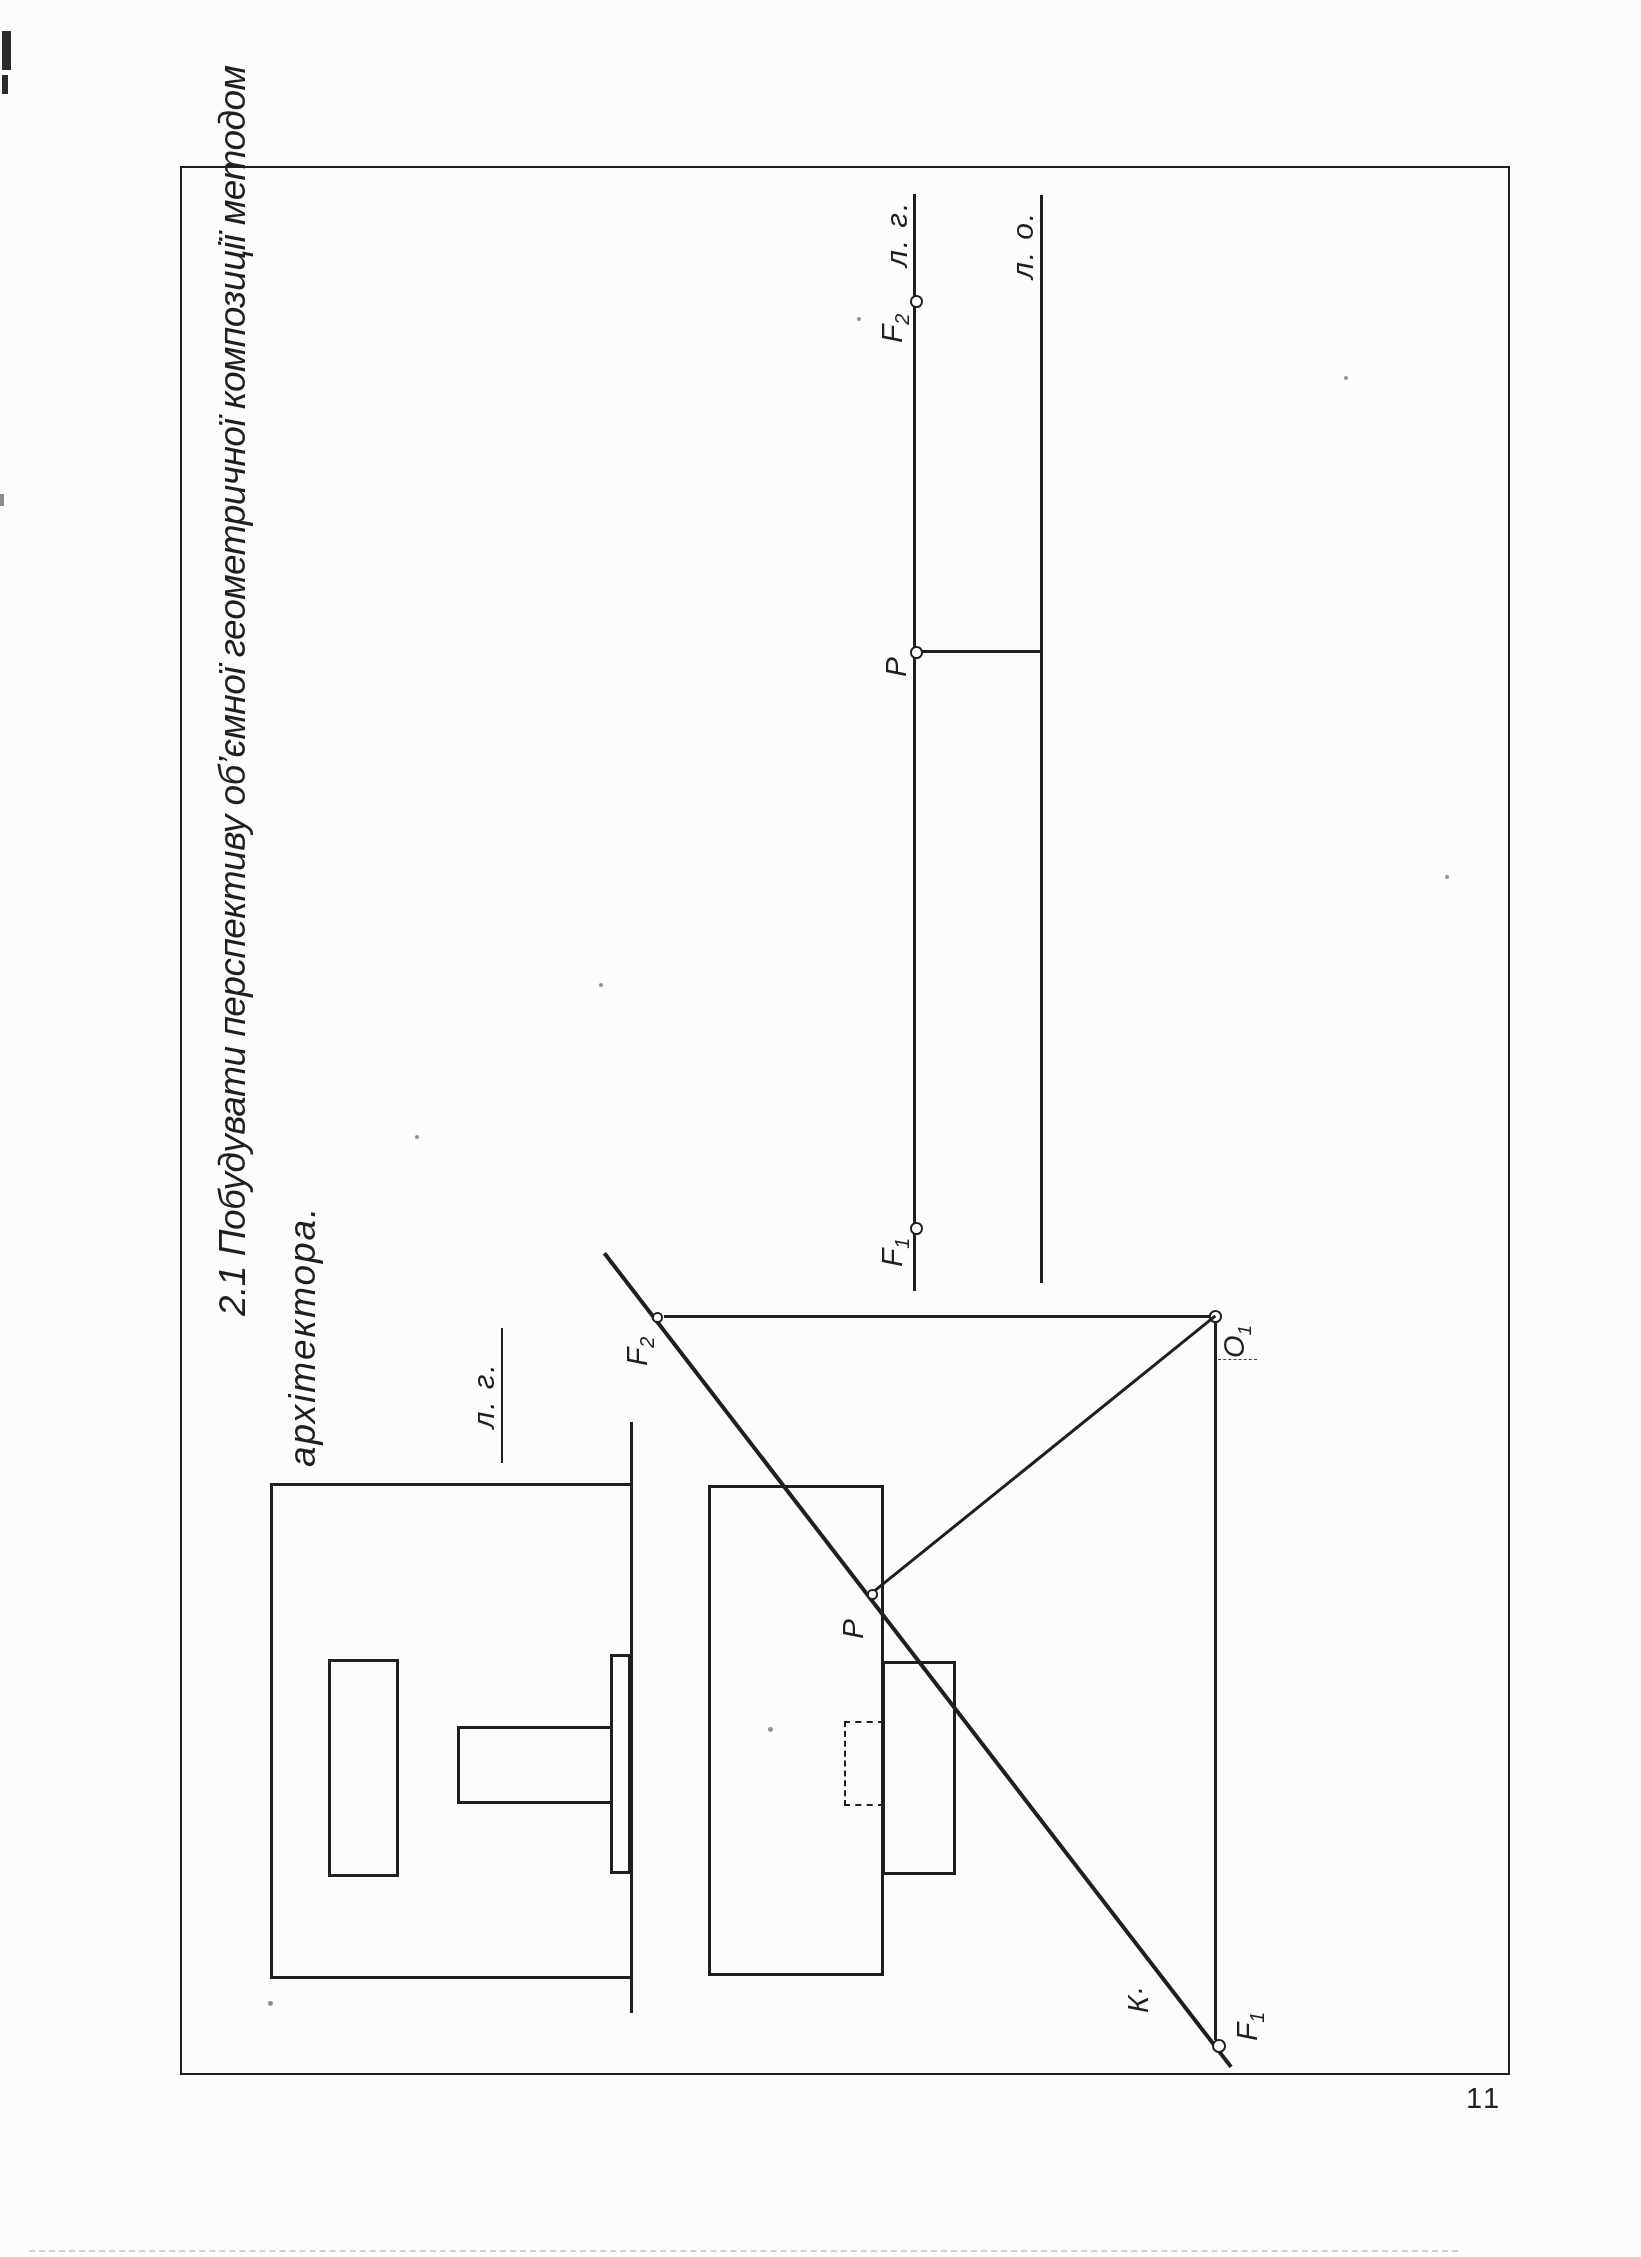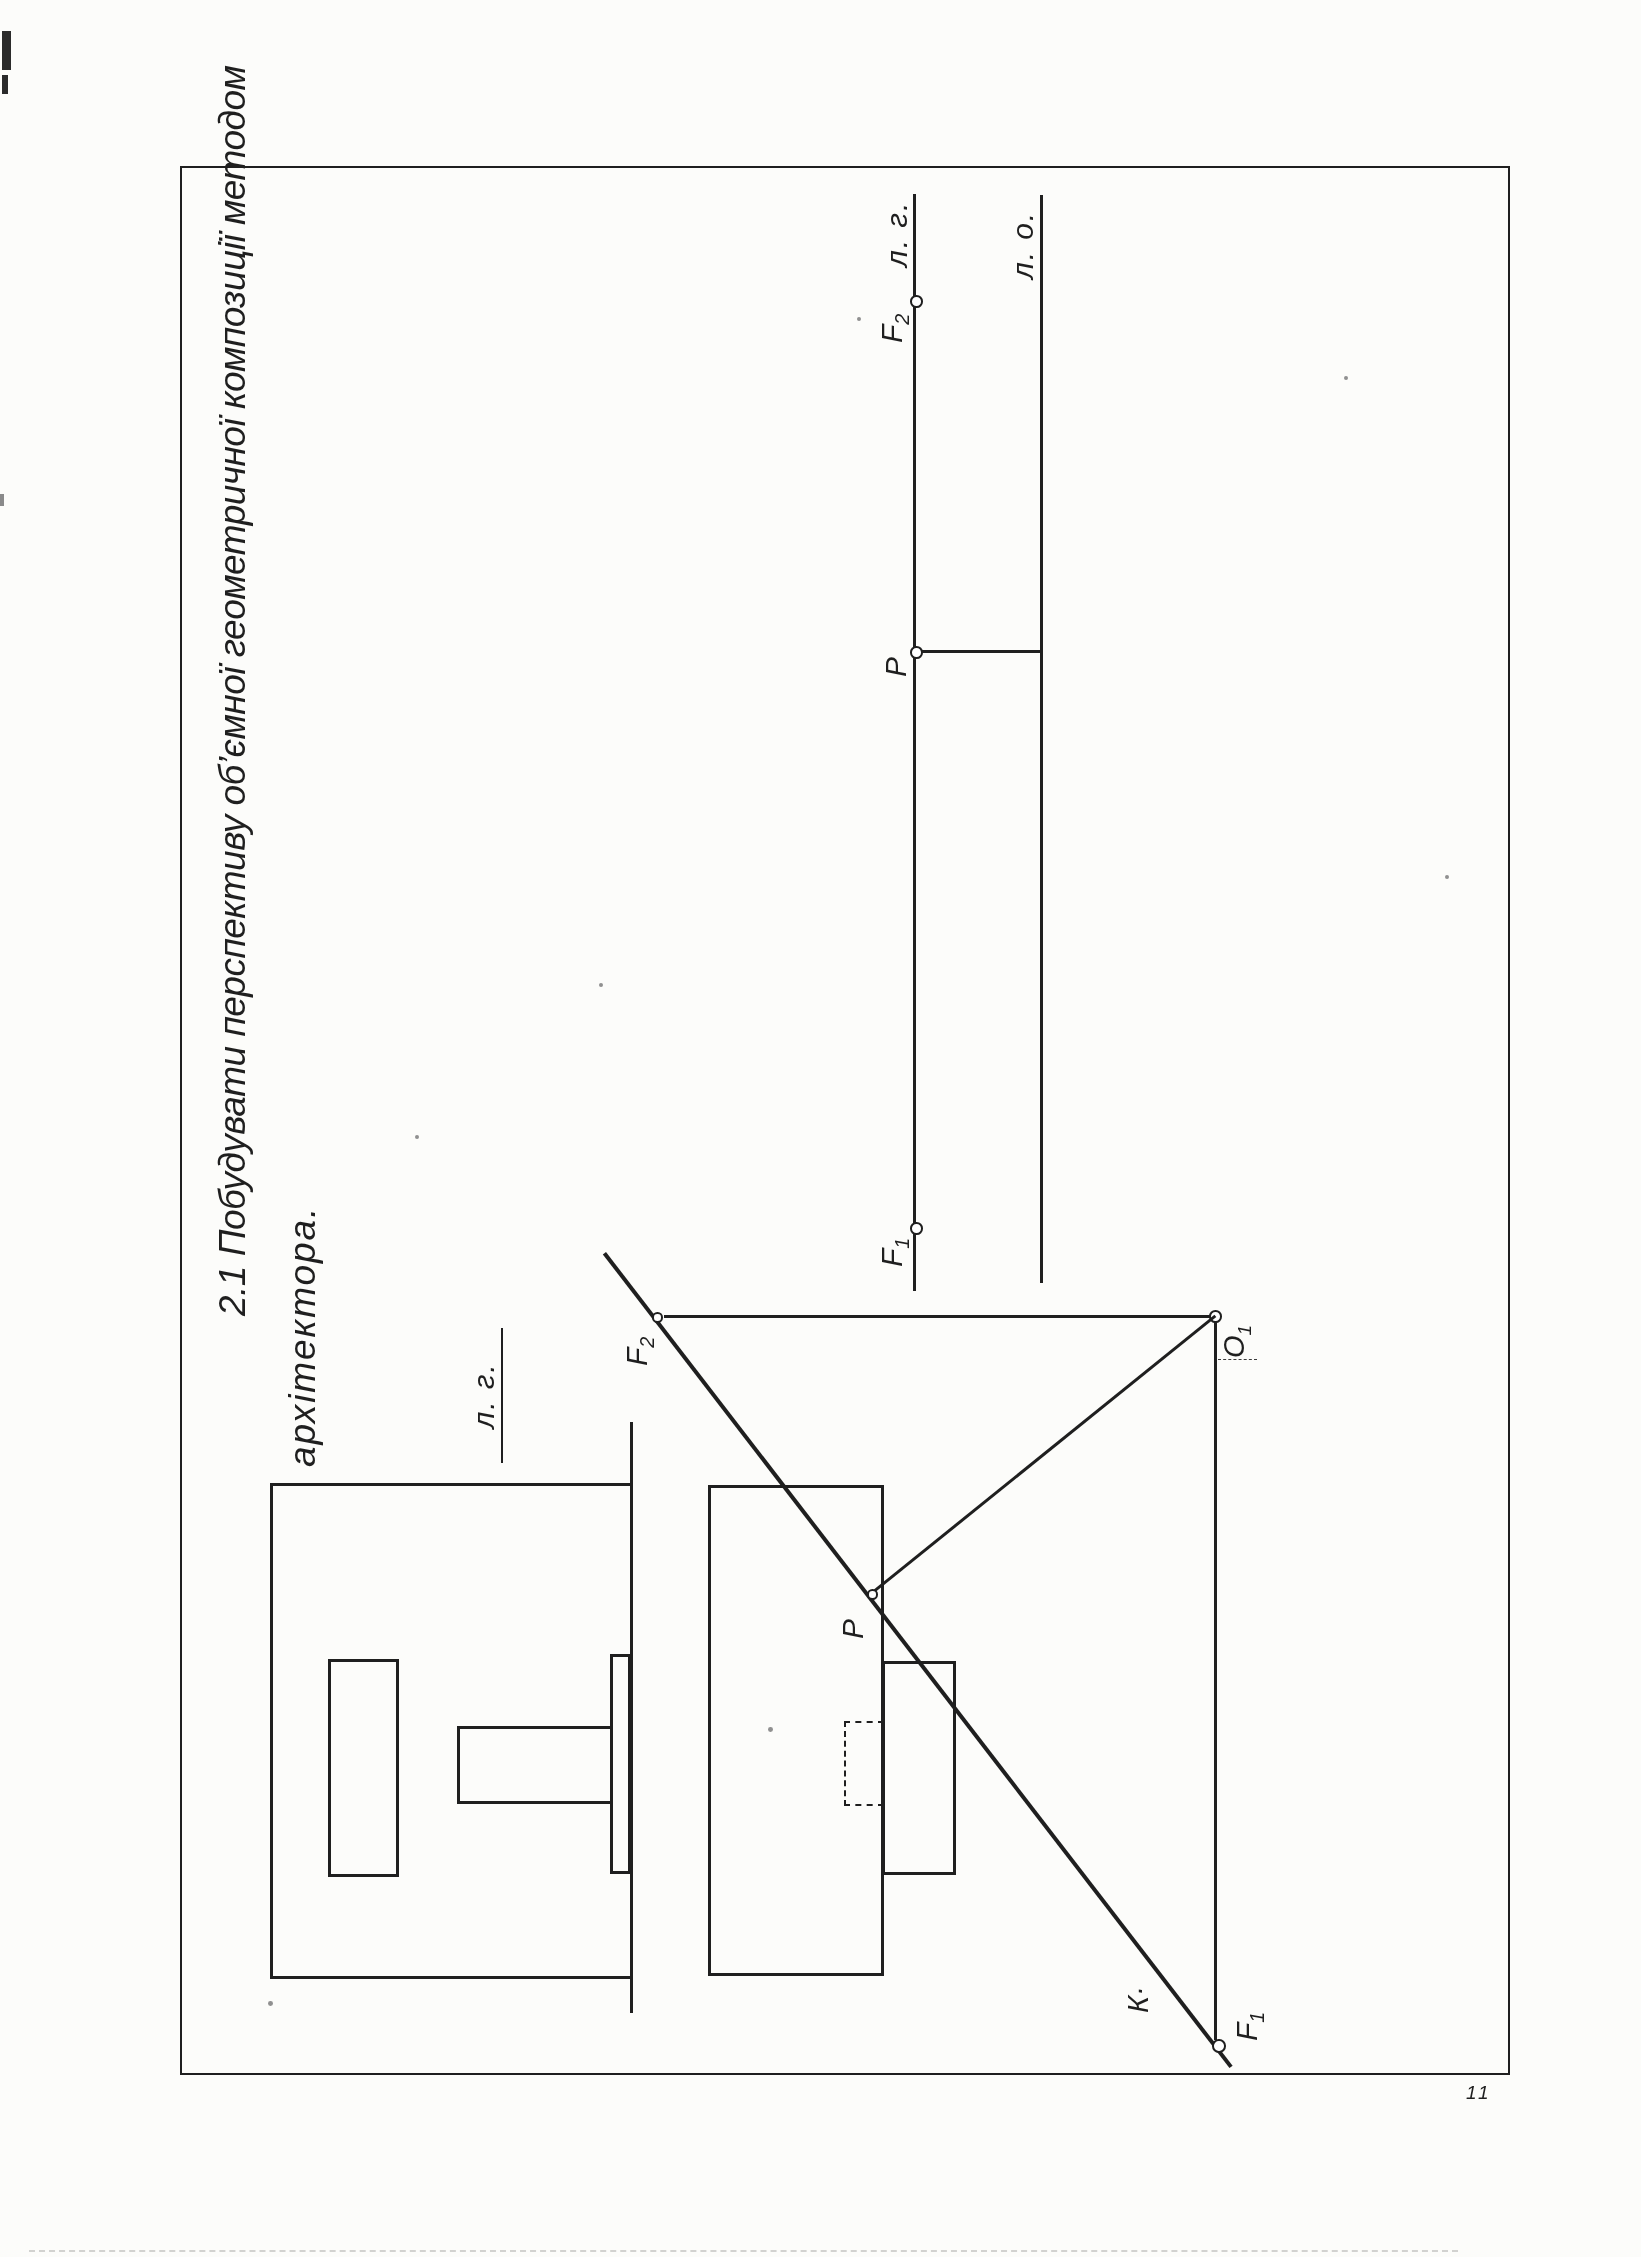--- a/index.html
+++ b/index.html
@@ -18,21 +18,21 @@
   .pt{
     position:absolute;border:2.9px solid var(--ink,#1f1f1f);
     border-radius:50%;background:#ffffff;box-sizing:border-box;
   }
   .rect{position:absolute;border:3.9px solid var(--ink,#1f1f1f);box-sizing:border-box;background:transparent;}
   .rect-dashed{position:absolute;border:2.9px dashed var(--ink,#1f1f1f);box-sizing:border-box;}
   .frame{position:absolute;border:2.9px solid var(--ink,#1f1f1f);box-sizing:border-box;}
   sub{font-size:0.66em;}
   .speck{position:absolute;background:#909090;border-radius:50%;}
   .edge-mark{position:absolute;background:#2b2b2b;}
-  .pagenum{position:absolute;font-size:19px;letter-spacing:2.9px;font-style:italic;}
+  .pagenum{position:absolute;font-size:29px;letter-spacing:2.9px;}
   .scan-streak{position:absolute;border-top:2.9px dashed #d2d2d0;height:0;}
   .tick{position:absolute;border-top:1.9px dashed #3a3a3a;height:0;}
 </style>
 </head>
 <body>
 
 <div class="canvas" style="--ink: #1f1f1f; --paper: #fcfcfa;">
 
   <div class="frame" style="left:180px;top:166px;width:1330px;height:1909px;"></div>
 

